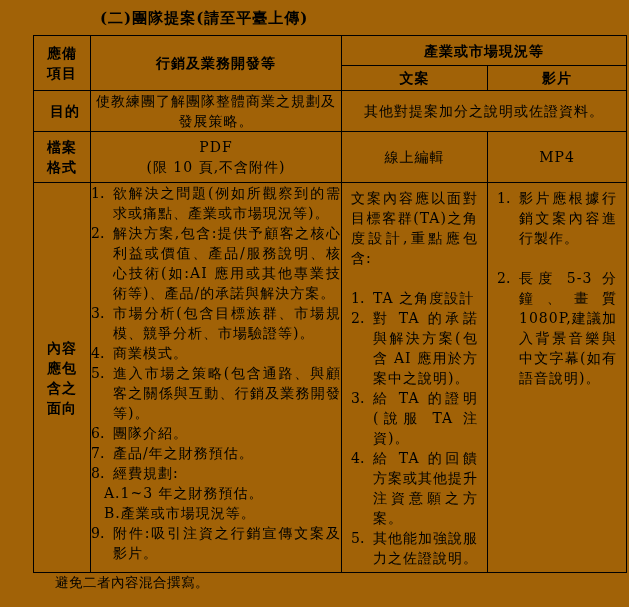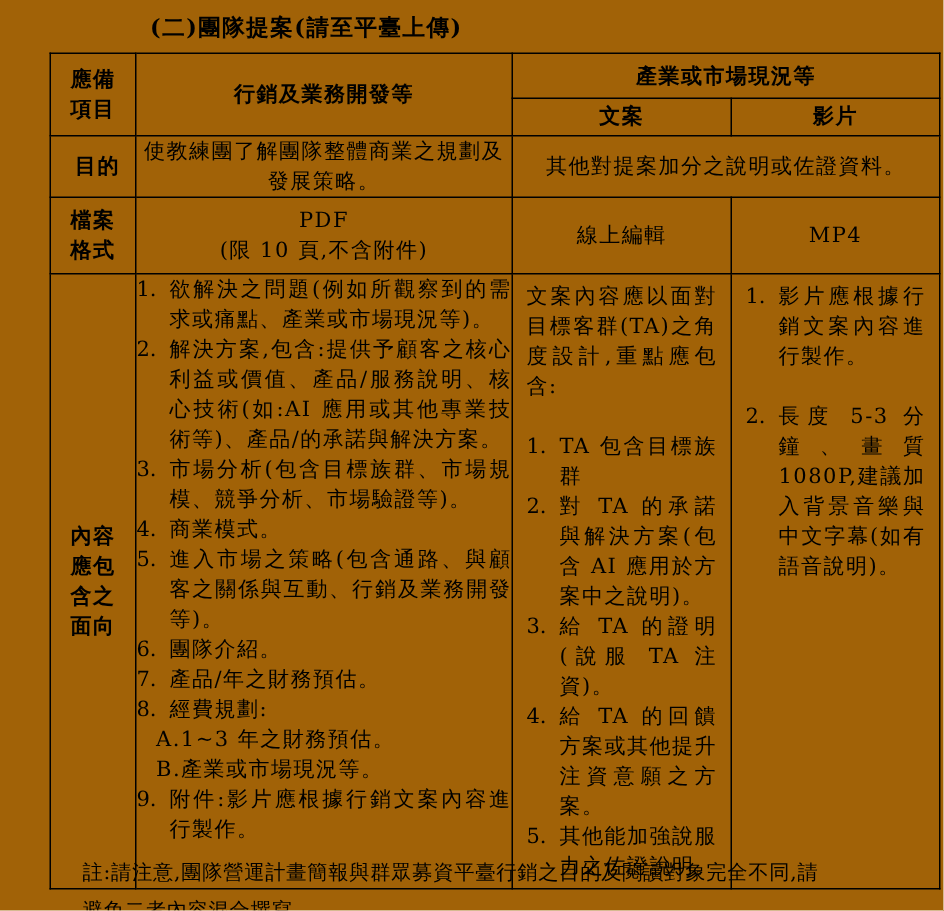--- a/index.html
+++ b/index.html
@@ -138,28 +138,28 @@
               <span class="txt">經費規劃:</span>
             </div>
         <div class="li sub">
               <span class="txt">A.1~3 年之財務預估。</span>
             </div>
         <div class="li sub">
               <span class="txt">B.產業或市場現況等。</span>
             </div>
         <div class="li">
               <span class="num">9.</span>
-              <span class="txt">附件:影片應根據行銷文案內容進行製作。</span>
+              <span class="txt">附件:吸引注資之行銷宣傳文案及影片。</span>
             </div>
       </td>
       <td class="body narrow">
         <div class="para">文案內容應以面對目標客群(TA)之角度設計,重點應包含:</div>
         <div class="li">
               <span class="num">1.</span>
-              <span class="txt">TA 包含目標族群</span>
+              <span class="txt">TA 之角度設計</span>
             </div>
         <div class="li">
               <span class="num">2.</span>
               <span class="txt">對 TA 的承諾與解決方案(包含 AI 應用於方案中之說明)。</span>
             </div>
         <div class="li">
               <span class="num">3.</span>
               <span class="txt">給 TA 的證明(說服 TA 注資)。</span>
             </div>
         <div class="li">
@@ -179,17 +179,16 @@
         <div class="li gap">
               <span class="num">2.</span>
               <span class="txt">長度 5-3 分鐘、畫質 1080P,建議加入背景音樂與中文字幕(如有語音說明)。</span>
             </div>
       </td>
     </tr>
   </tbody>
     </table>
 
   <div class="note">
-    <div>註:請注意,團隊營運計畫簡報與群眾募資平臺行銷之目的及閱讀對象完全不同,請</div>
     <div>避免二者內容混合撰寫。</div>
   </div>
 
 </div>
 
 </body></html>

